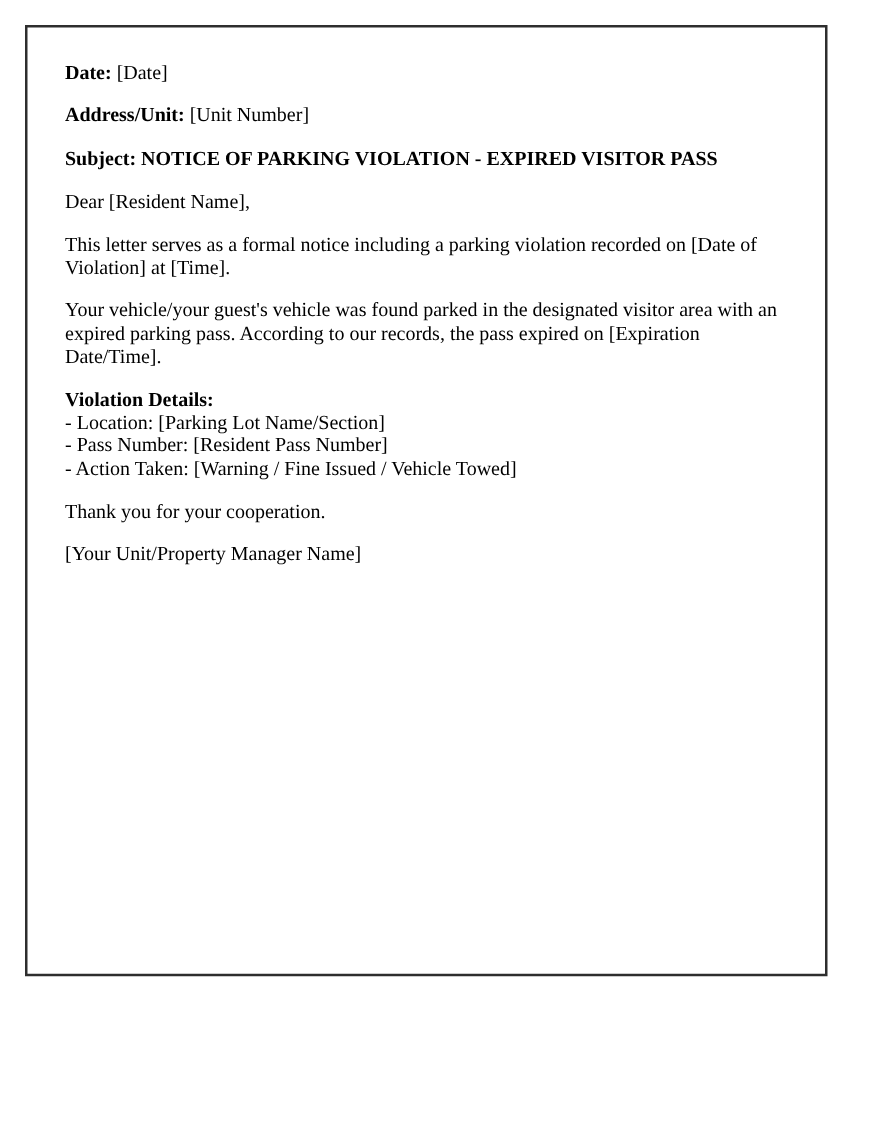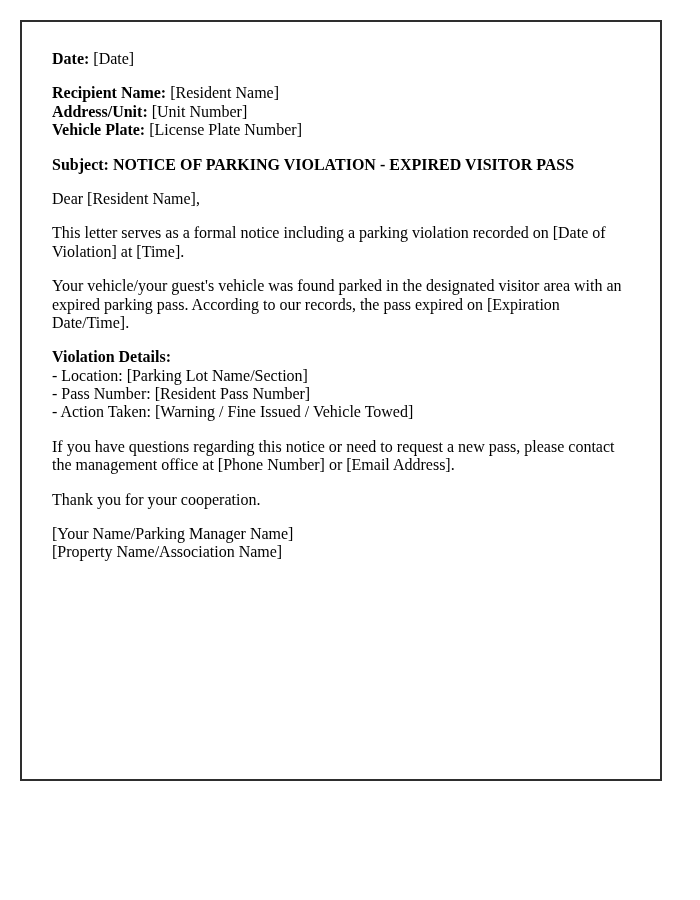--- a/index.html
+++ b/index.html
@@ -49,23 +49,21 @@
 
 <div class="page">
   <div class="document">
 
     <p class="para">
       <strong>Date:</strong>
       <span>[Date]</span>
     </p>
 
     <p class="para">
-      <span class="row"><strong>Recipient Name:</strong> <span>[Resident Name]</span></span>
       <span class="row"><strong>Address/Unit:</strong> <span>[Unit Number]</span></span>
-      <span class="row"><strong>Vehicle Plate:</strong> <span>[License Plate Number]</span></span>
     </p>
 
     <p class="para">
       <strong>Subject:</strong>
       <strong>NOTICE OF PARKING VIOLATION - EXPIRED VISITOR PASS</strong>
     </p>
 
     <p class="para">Dear [Resident Name],</p>
 
     <p class="para">This letter serves as a formal notice including a parking violation recorded on [Date of Violation] at [Time].</p>
@@ -73,24 +71,22 @@
     <p class="para">Your vehicle/your guest's vehicle was found parked in the designated visitor area with an expired parking pass. According to our records, the pass expired on [Expiration Date/Time].</p>
 
     <p class="para">
       <strong class="row">Violation Details:</strong>
       <span class="row">- Location: [Parking Lot Name/Section]</span>
       <span class="row">- Pass Number: [Resident Pass Number]</span>
       <span class="row">- Action Taken: [Warning / Fine Issued / Vehicle Towed]</span>
     </p>
 
 
-    <p class="para">If you have questions regarding this notice or need to request a new pass, please contact the management office at [Phone Number] or [Email Address].</p>
 
     <p class="para">Thank you for your cooperation.</p>
 
 
     <p class="para">
-      <span class="row">[Your Name/Parking Manager Name]</span>
-      <span class="row">[Property Name/Association Name]</span>
+      <span class="row">[Your Unit/Property Manager Name]</span>
     </p>
 
   </div>
 </div>
 
 </body></html>

